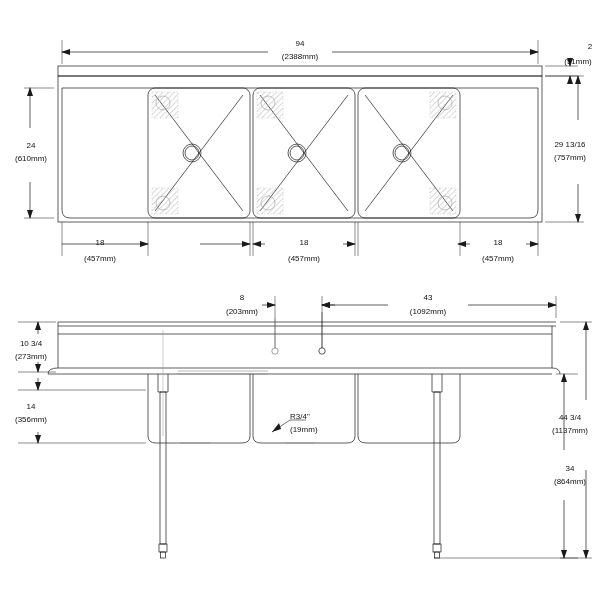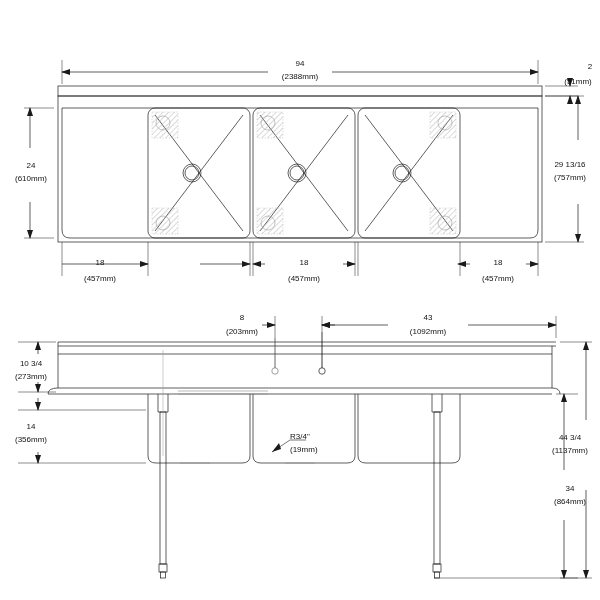--- a/index.html
+++ b/index.html
@@ -1,17 +1,17 @@
 <!DOCTYPE html>
 <html><head>
 <meta charset="utf-8">
 <style>
   html,body{margin:0;padding:0;background:#ffffff;}
   body{width:600px;height:600px;font-family:"Liberation Sans",sans-serif;color:#1a1a1a;overflow:hidden;}
-  #stage{position:relative;width:600px;height:436px;margin-top:20px;}
+  #stage{position:relative;width:600px;height:436px;}
   svg{position:absolute;left:0;top:0;}
   .dimtxt{font-size:8px;fill:#111;font-family:"Liberation Sans",sans-serif;text-anchor:middle;dominant-baseline:middle;}
   .dimtxt.lead{text-anchor:start;}
 </style>
 </head>
 <body>
 
 <div id="stage">
 
 <svg width="600" height="600" viewBox="0 0 600 600" shape-rendering="geometricPrecision">

